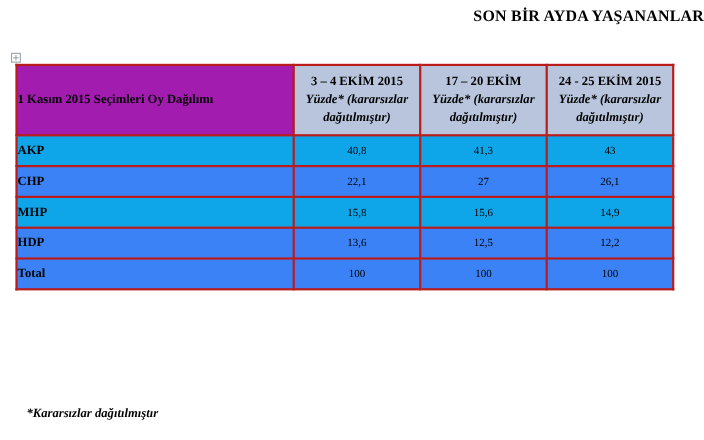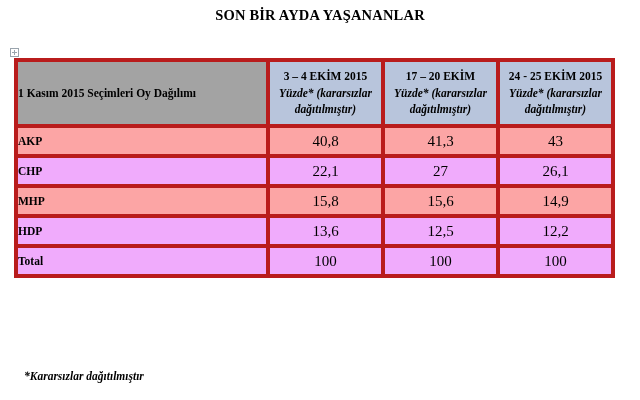--- a/index.html
+++ b/index.html
@@ -12,21 +12,21 @@
     background: #ffffff;
     font-family: "Liberation Serif", serif;
     position: relative;
     overflow: hidden;
   }
   .page-title {
     position: absolute;
     top: 7px;
     left: 0;
     width: 640px;
-    text-align: center;
+    text-align: right;
     font-family: "Liberation Serif", serif;
     font-weight: bold;
     font-size: 14.5px;
     letter-spacing: 0.2px;
     color: #000000;
   }
   .anchor-handle {
     position: absolute;
     left: 10px;
     top: 48px;
@@ -56,26 +56,26 @@
   }
   table.vote-table {
     position: absolute;
     left: 14px;
     top: 58px;
     width: 597px;
     border-collapse: collapse;
     table-layout: fixed;
   }
   table.vote-table td {
-    border: 4px solid #b91c1c;
+    border: 2px solid #b91c1c;
     padding: 0;
     vertical-align: middle;
   }
   .hdr-left {
-    background: #a3a3a3;
+    background: #a21caf;
     font-weight: bold;
     font-size: 11.5px;
     color: #000000;
     padding: 8px 8px 8px 10px;
     height: 62px;
     font-family: "Liberation Serif", serif;
   }
   .hdr-col {
     background: #b8c5dc;
     font-weight: bold;
@@ -92,32 +92,32 @@
   }
   .row-label {
     font-weight: bold;
     font-size: 11.5px;
     padding: 6px 8px 6px 10px;
     height: 26px;
     font-family: "Liberation Serif", serif;
   }
   .cell-val {
     text-align: center;
-    font-size: 15px;
+    font-size: 10px;
     height: 26px;
     font-family: "Liberation Serif", serif;
     color: #000000;
   }
   tr.shade .row-label,
   tr.shade .cell-val {
-    background: #fca5a5;
+    background: #0ea5e9;
   }
   tr.plain .row-label,
   tr.plain .cell-val {
-    background: #f0abfc;
+    background: #3b82f6;
   }
   .footnote {
     position: absolute;
     left: 24px;
     top: 370px;
     font-family: "Liberation Serif", serif;
     font-style: italic;
     font-weight: bold;
     font-size: 11.5px;
     color: #000000;

